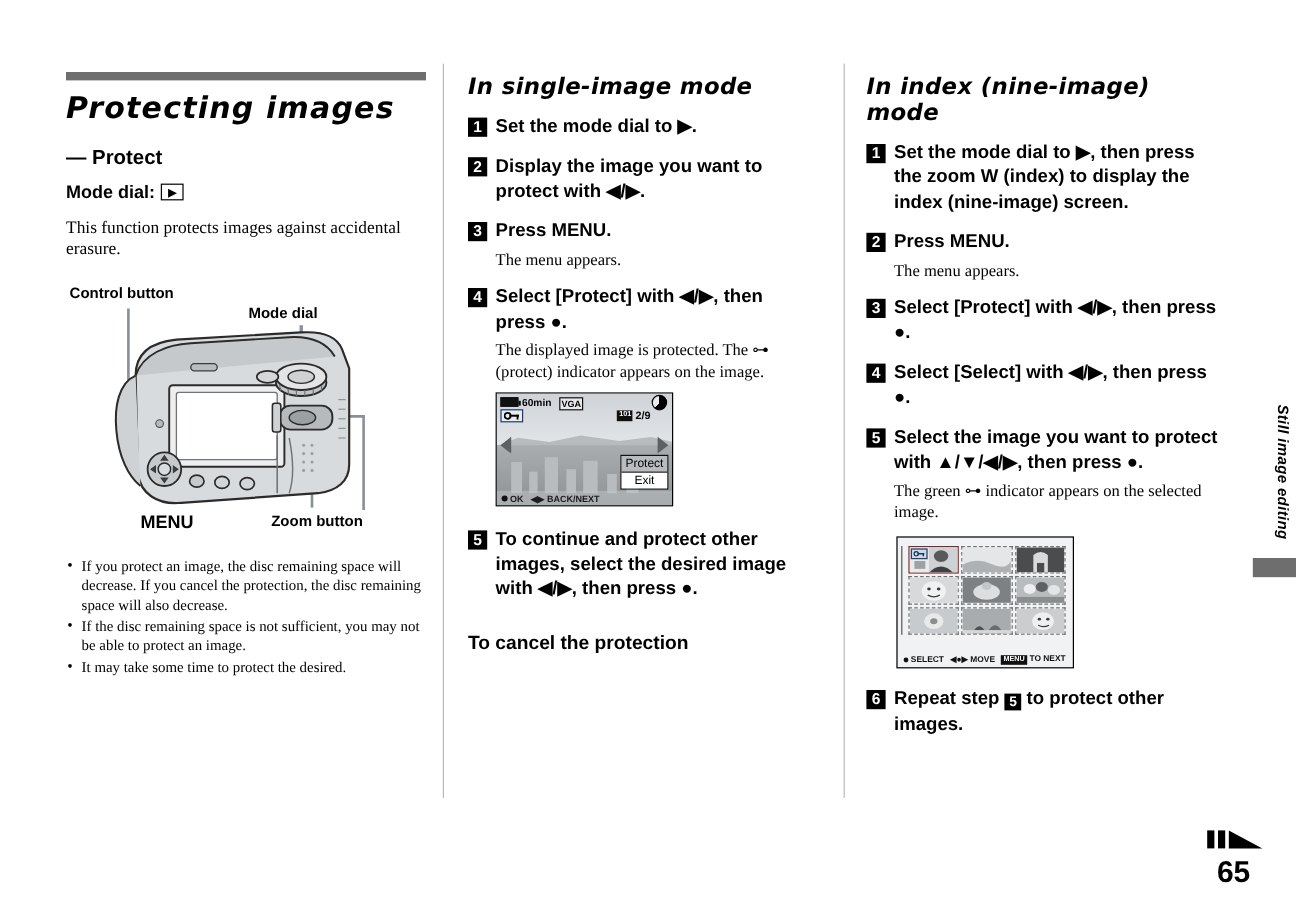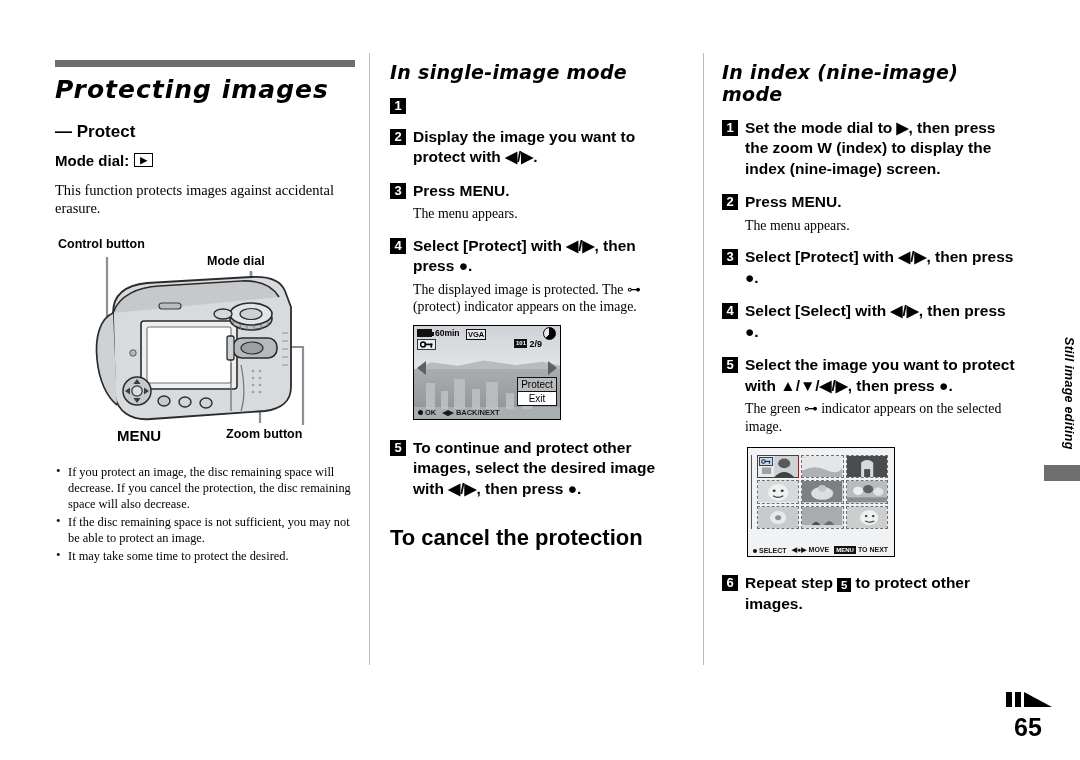--- a/index.html
+++ b/index.html
@@ -104,21 +104,21 @@
   .step .txt {
     font-family:"Liberation Sans", sans-serif;
     font-weight:bold; font-size:15.5px; line-height:1.32;
   }
   .note {
     font-size:13.8px; line-height:1.27;
     margin:4px 0 0 23px;
   }
   h3.minor {
     font-family:"Liberation Sans", sans-serif;
-    font-weight:bold; font-size:22px;
+    font-weight:bold; font-size:16px;
     margin:26px 0 0 0;
   }
   .inline-num {
     display:inline-block; background:#000; color:#fff;
     font-family:"Liberation Sans", sans-serif;
     font-weight:bold; font-size:11.5px;
     width:14px; height:14px; line-height:14px;
     text-align:center; vertical-align:-1px;
   }
   .blackdot {
@@ -395,20 +395,21 @@
       <li>If the disc remaining space is not sufficient, you may not be able to protect an image.</li>
       <li>It may take some time to protect the desired.</li>
     </ul>
   </div>
 
   <div class="col col-mid">
     <h2 class="sect">In single-image mode</h2>
 
     <div class="step">
       <span class="num">1</span>
+      <span class="txt">Set the mode dial to ▶.</span>
     </div>
 
     <div class="step">
       <span class="num">2</span>
       <span class="txt">Display the image you want to protect with ◀/▶.</span>
     </div>
 
     <div class="step">
       <span class="num">3</span>
       <span class="txt">Press MENU.</span>

